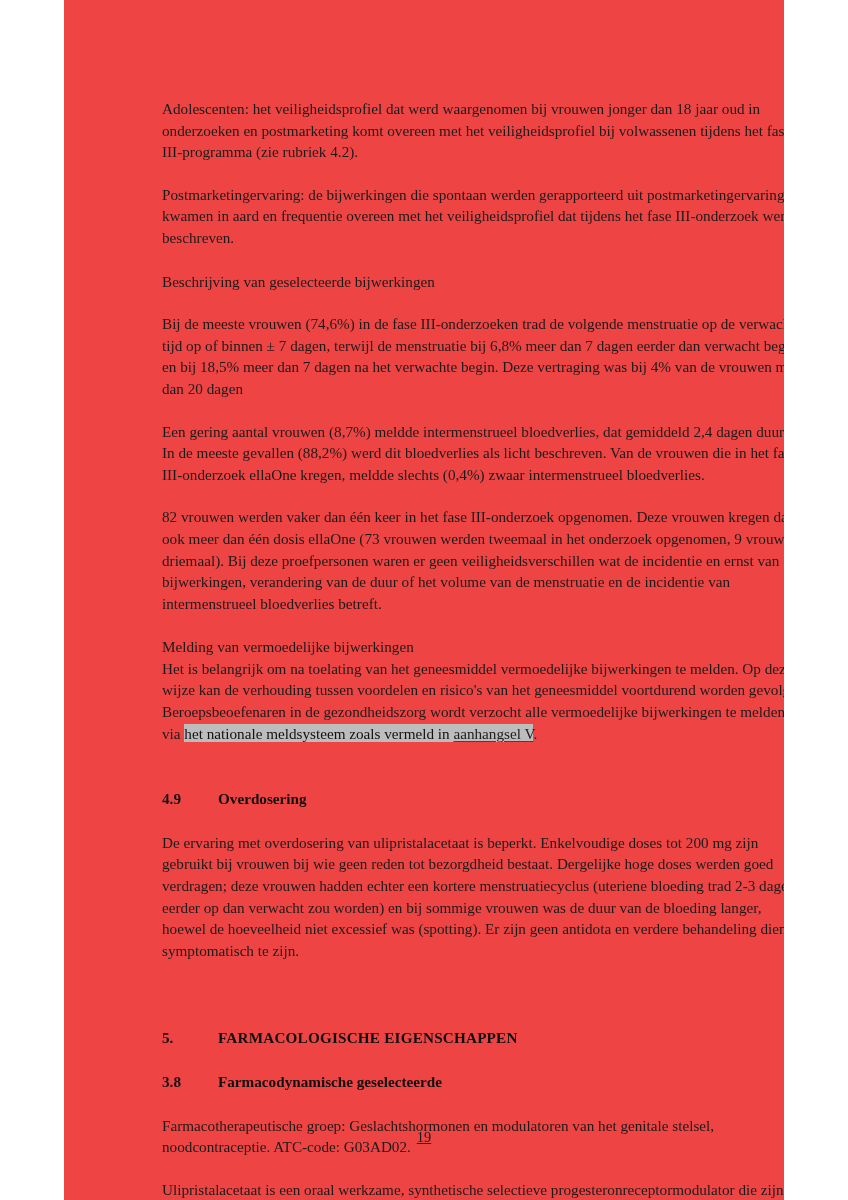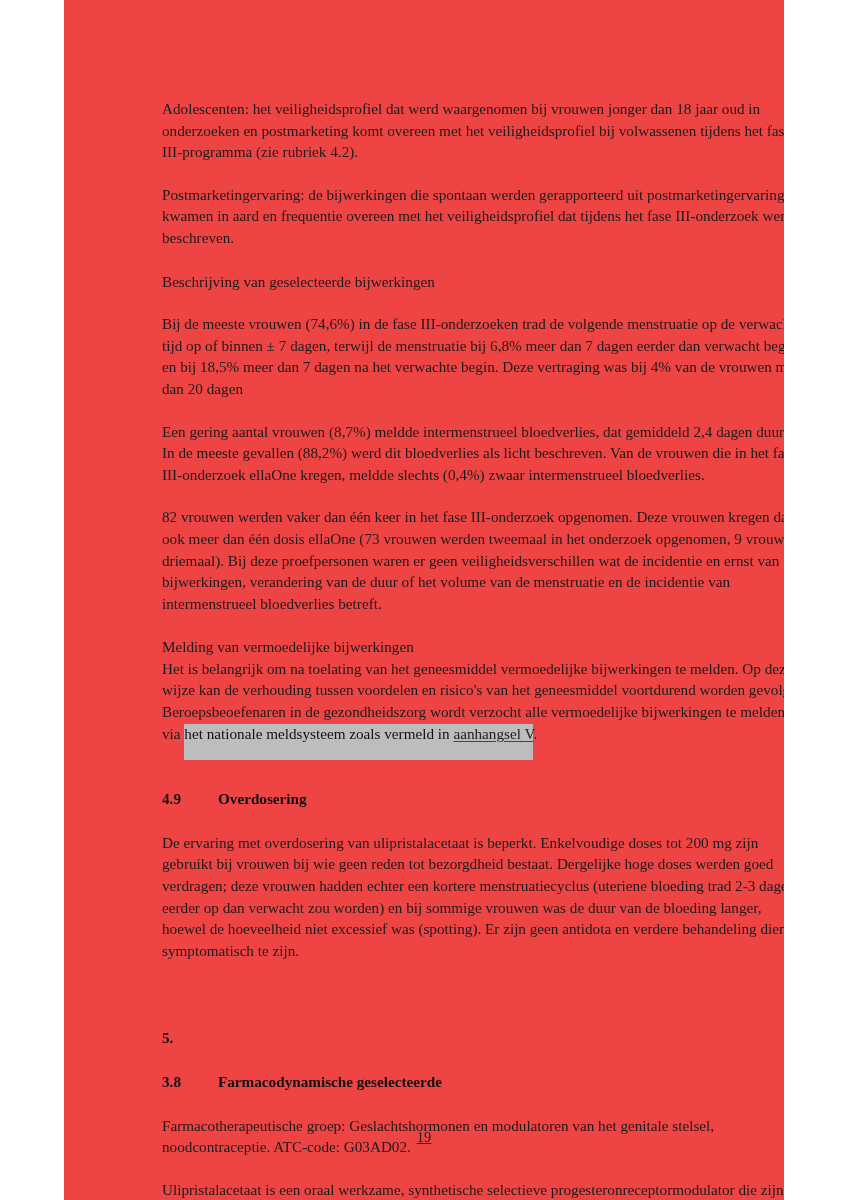--- a/index.html
+++ b/index.html
@@ -56,21 +56,21 @@
     display: inline-block;
     width: 56px;
     flex: 0 0 56px;
   }
   h2.numbered.caps .label {
     letter-spacing: 0.2px;
   }
   .highlight {
     background: #bdbdbd;
     color: #111111;
-    padding: 1px 0 18px 0;
+    padding: 1px 0 0 0;
     box-decoration-break: clone;
     -webkit-box-decoration-break: clone;
   }
   a.doclink {
     color: #202020;
     text-decoration: underline;
     text-decoration-color: #2a3fa0;
     text-underline-offset: 2px;
     text-decoration-thickness: 1.4px;
   }
@@ -121,20 +121,21 @@
         <span class="label">Overdosering</span>
       </h2>
     <div class="gap-head"></div>
 
     <p class="para">De ervaring met overdosering van ulipristalacetaat is beperkt. Enkelvoudige doses tot 200 mg zijn gebruikt bij vrouwen bij wie geen reden tot bezorgdheid bestaat. Dergelijke hoge doses werden goed verdragen; deze vrouwen hadden echter een kortere menstruatiecyclus (uteriene bloeding trad 2-3 dagen eerder op dan verwacht zou worden) en bij sommige vrouwen was de duur van de bloeding langer, hoewel de hoeveelheid niet excessief was (spotting). Er zijn geen antidota en verdere behandeling dient symptomatisch te zijn.</p>
     <div class="gap-section"></div>
     <div class="gap-head"></div>
 
     <h2 class="numbered caps">
         <span class="num">5.</span>
+        <span class="label">FARMACOLOGISCHE EIGENSCHAPPEN</span>
       </h2>
     <div class="gap-head"></div>
 
     <h2 class="numbered">
         <span class="num">3.8</span>
         <span class="label">Farmacodynamische geselecteerde</span>
       </h2>
     <div class="gap-head"></div>
 
     <p class="para">Farmacotherapeutische groep: Geslachtshormonen en modulatoren van het genitale stelsel, noodcontraceptie. ATC-code: G03AD02.</p>

